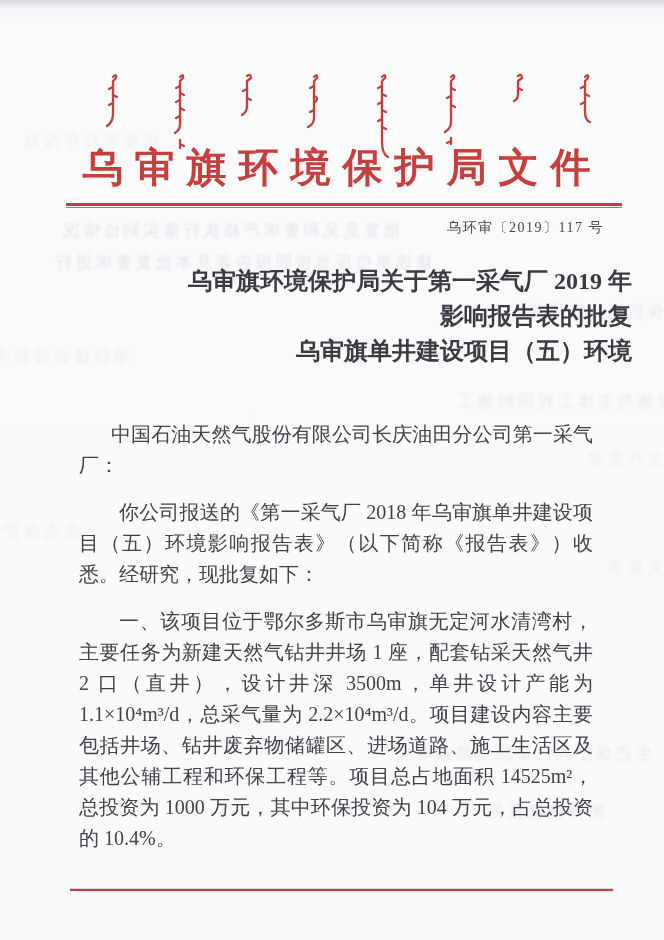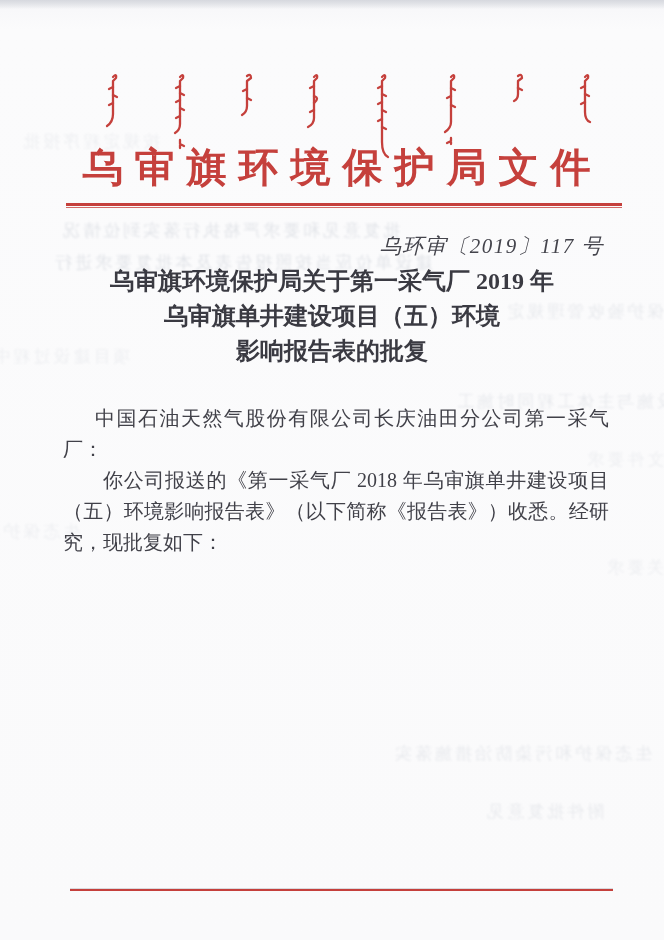--- a/index.html
+++ b/index.html
@@ -38,38 +38,38 @@
     position:absolute; top:144px; left:0; width:100%;
     text-align:center; font-size:40px; font-weight:bold;
     letter-spacing:12px; text-indent:12px;
     color:#c5403c; line-height:48px;padding-left:9px;
   }
   .red-rule { position:absolute; top:203px; left:66px; width:556px; }
   .red-rule .thick { height:2.5px; background:#c5403c; }
   .red-rule .thin  { height:1px; background:#c9504c; margin-top:1.5px; opacity:.85; }
 
   .doc-number {
-    position:absolute; top:232px; right:60px;
-    font-size:21px; letter-spacing:1.5px; color:#44444c;font-style:italic;
+    position:absolute; top:219px; right:60px;
+    font-size:14px; letter-spacing:1.5px; color:#44444c;
   }
 
   
   .doc-title {
     position:absolute; top:264px; left:32px; right:32px;
-    text-align:center; font-size:24px; font-weight:bold;
+    text-align:right; font-size:24px; font-weight:bold;
     line-height:35px; color:#3a3a42;
   }
 
   
   .body-text {
     position:absolute; top:403px; left:63px; width:546px;
     font-size:20px; line-height:31px; text-align:justify;
     color:#414149;
   }
-  .body-text p { margin:0; }
+  .body-text p { margin:16px; }
   .salutation { text-indent:32px; }
   .para { text-indent:40px; }
 
   
   .footer-rule {
     position:absolute; top:889px; left:70px; width:543px; height:2px;
     background:#c5403c; box-shadow:0 -1px 0 rgba(120,120,130,.25);
   }
 </style>
 </head>
@@ -138,24 +138,25 @@
     <div class="red-rule">
       <div class="thick"></div>
       <div class="thin"></div>
     </div>
 
     <div class="doc-number">乌环审〔2019〕117 号</div>
   </header>
 
   <div class="doc-title">
     <div>乌审旗环境保护局关于第一采气厂 2019 年</div>
+    <div>影响报告表的批复</div>
     <div>乌审旗单井建设项目（五）环境</div>
-    <div>影响报告表的批复</div>
   </div>
 
   <main class="body-text">
     <p class="salutation">中国石油天然气股份有限公司长庆油田分公司第一采气厂：</p>
     <p class="para">你公司报送的《第一采气厂 2018 年乌审旗单井建设项目（五）环境影响报告表》（以下简称《报告表》）收悉。经研究，现批复如下：</p>
+    <p class="para">一、该项目位于鄂尔多斯市乌审旗无定河水清湾村，主要任务为新建天然气钻井井场 1 座，配套钻采天然气井 2 口（直井），设计井深 3500m，单井设计产能为 1.1×10⁴m³/d，总采气量为 2.2×10⁴m³/d。项目建设内容主要包括井场、钻井废弃物储罐区、进场道路、施工生活区及其他公辅工程和环保工程等。项目总占地面积 14525m²，总投资为 1000 万元，其中环保投资为 104 万元，占总投资的 10.4%。</p>
   </main>
 
   <div class="footer-rule"></div>
 
 </div>
 
 </body></html>

